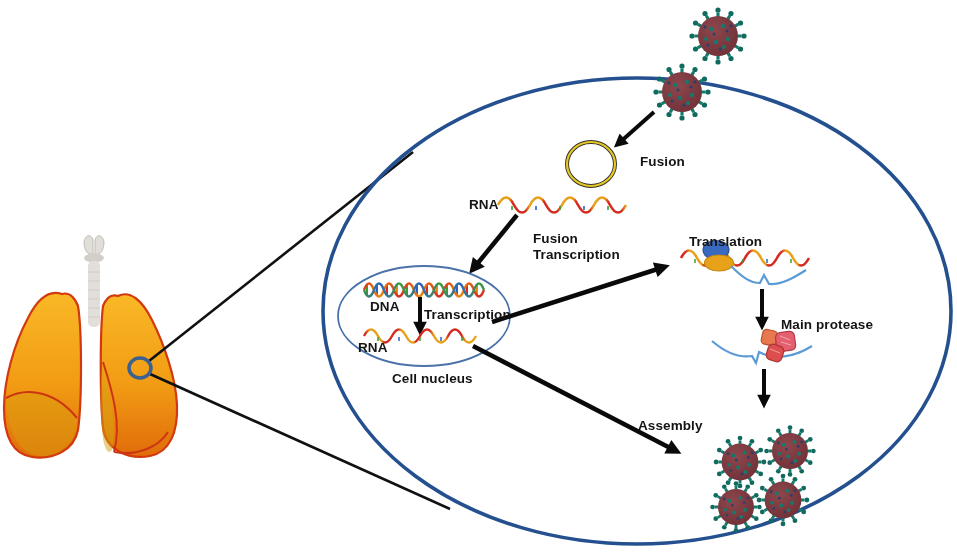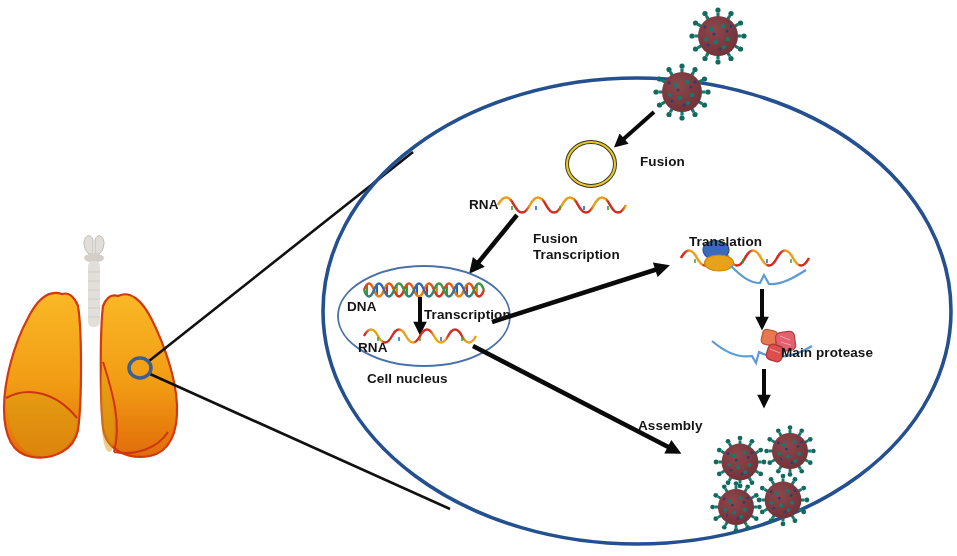--- a/index.html
+++ b/index.html
@@ -4,26 +4,26 @@
 <style>
   html,body{margin:0;padding:0;background:#ffffff;}
   .stage{position:relative;width:957px;height:556px;background:#ffffff;overflow:hidden;
          font-family:"Liberation Sans", sans-serif;}
   .stage svg{position:absolute;left:0;top:0;}
   .lbl{position:absolute;font-weight:bold;font-size:13.5px;line-height:1.18;color:#141414;
        white-space:pre-line;letter-spacing:0.1px;}
   .lbl-fusion{left:640px;top:154px;}
   .lbl-rna-genome{left:469px;top:197px;}
   .lbl-revtrans{left:533px;top:231px;}
-  .lbl-dna{left:347px;top:299px;}
+  .lbl-dna{left:370px;top:299px;}
   .lbl-transcription{left:424px;top:307px;}
   .lbl-rna-transcript{left:358px;top:340px;}
-  .lbl-cell-nucleus{left:367px;top:371px;}
+  .lbl-cell-nucleus{left:392px;top:371px;}
   .lbl-translation{left:689px;top:234px;}
-  .lbl-main-protease{left:781px;top:317px;margin-top:28px;}
+  .lbl-main-protease{left:781px;top:317px;}
   .lbl-assembly{left:638px;top:418px;}
 </style>
 </head>
 <body>
 
 <div class="stage">
 <svg width="957" height="556" viewBox="0 0 957 556">
   <defs>
     <marker id="ah" viewBox="0 0 10 10" refX="6" refY="5" markerWidth="3.6" markerHeight="3.4" orient="auto" markerUnits="strokeWidth">
       <path d="M0,0 L10,5 L0,10 Z" fill="#0a0a0a"></path>

